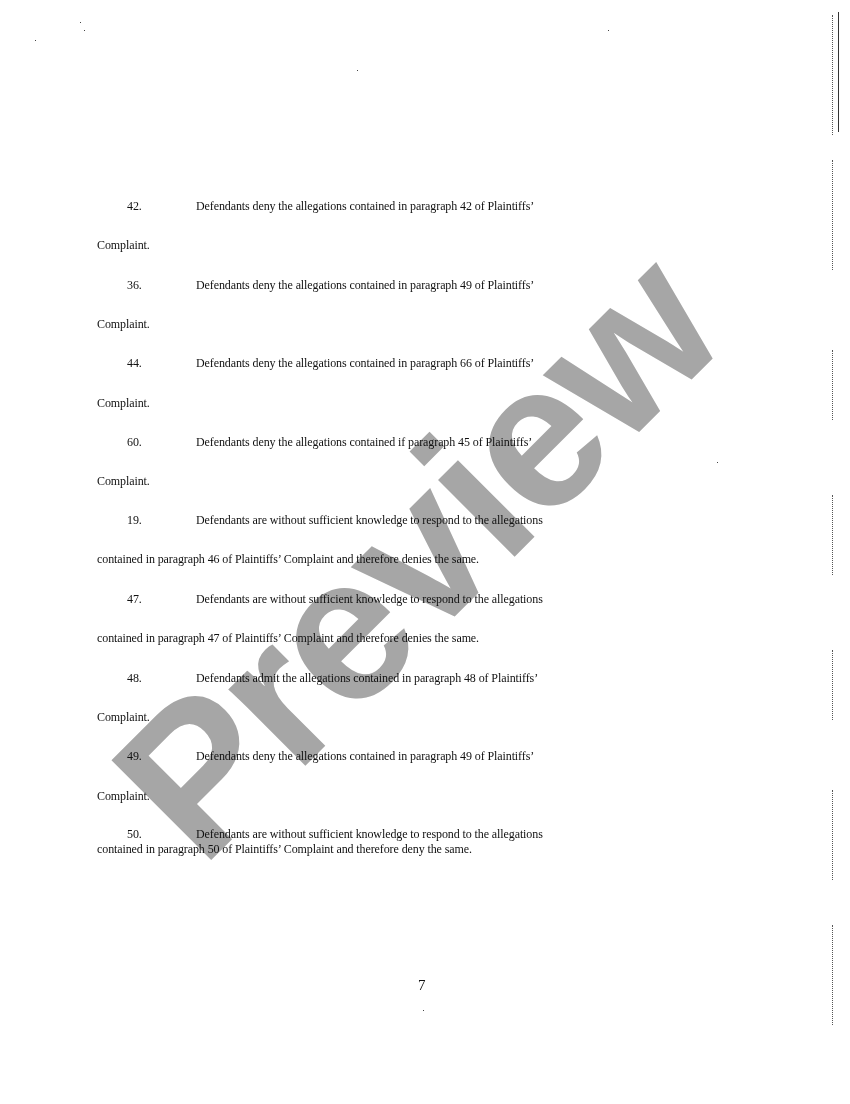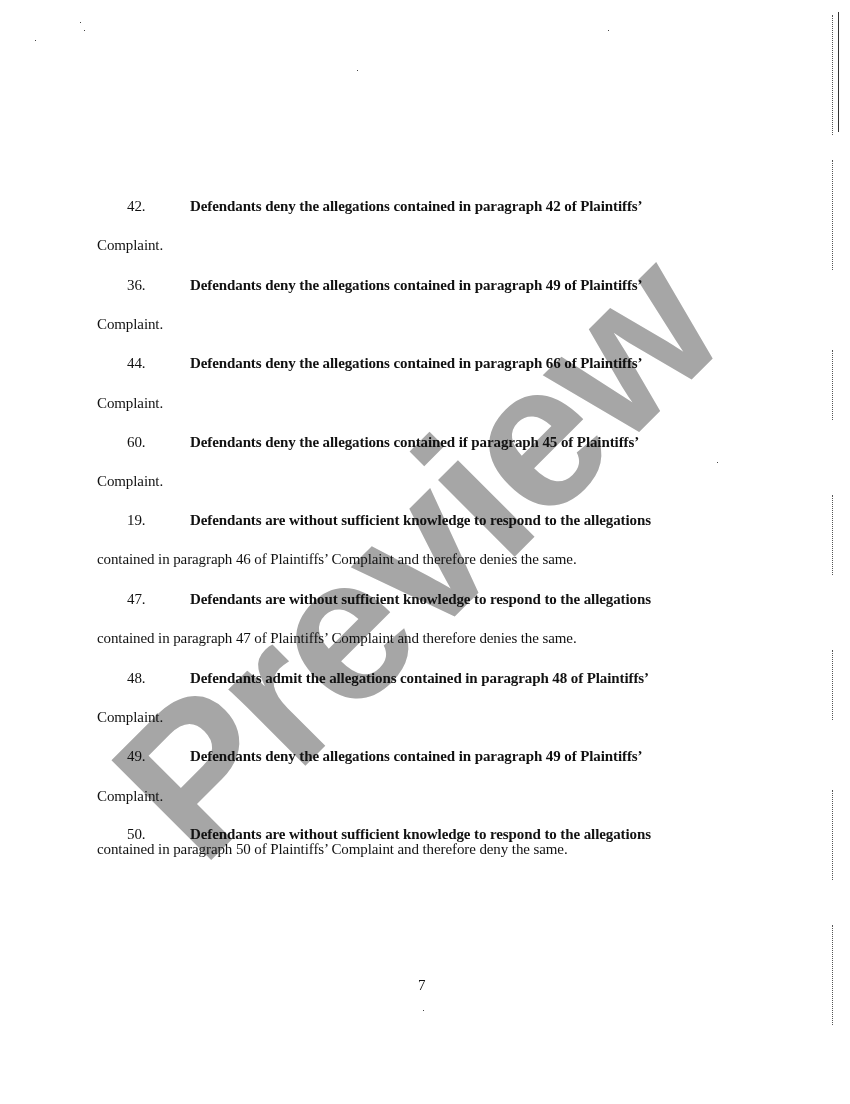--- a/index.html
+++ b/index.html
@@ -44,27 +44,27 @@
       height: 1104px;
       z-index: 2;
     }
     .para {
       position: absolute;
       left: 0;
       width: 850px;
     }
     .line {
       position: absolute;
-      font-size: 15px;
+      font-size: 12px;
       line-height: 18px;
       white-space: nowrap;
       letter-spacing: -0.1px;
     }
     .num { left: 127px; }
-    .first { left: 190px; font-weight: bold; }
+    .first { left: 196px; }
     .cont { left: 97px; }
     .page-number {
       position: absolute;
       left: 418px;
       top: 977px;
       font-size: 15px;
     }
     .margin-dots {
       position: absolute;
       left: 828px;

